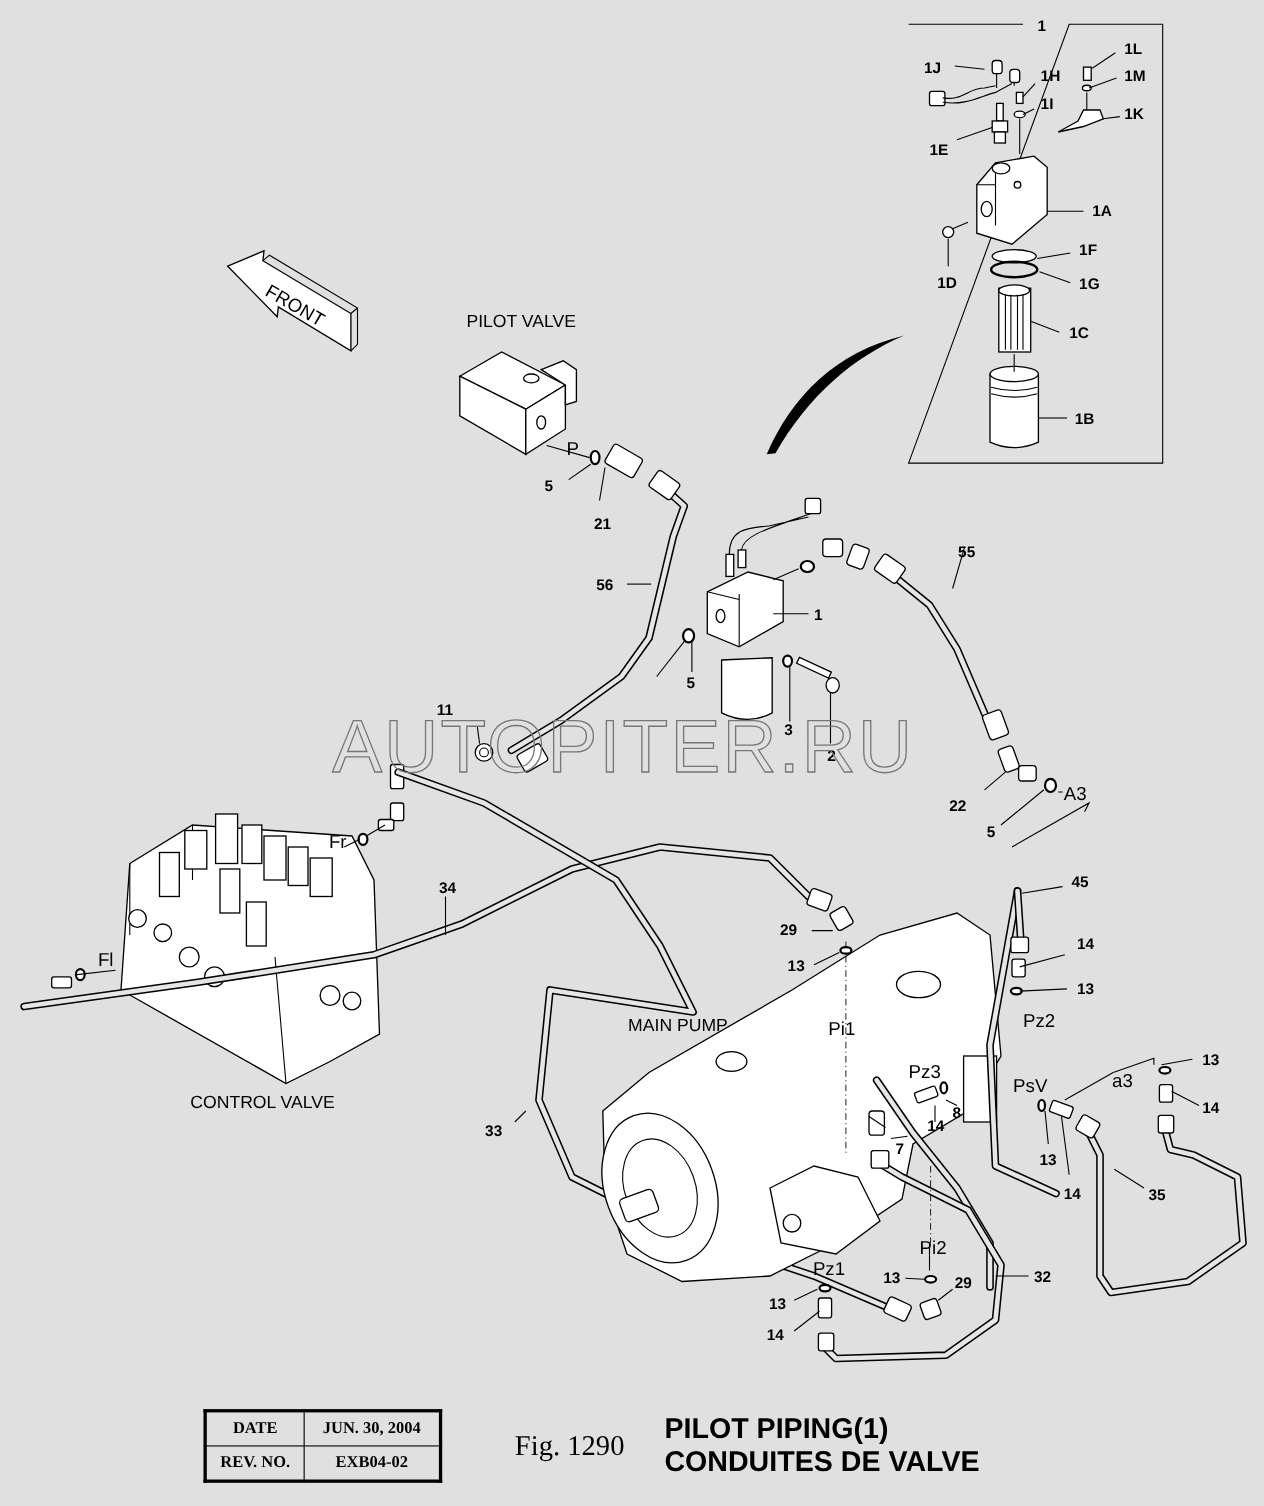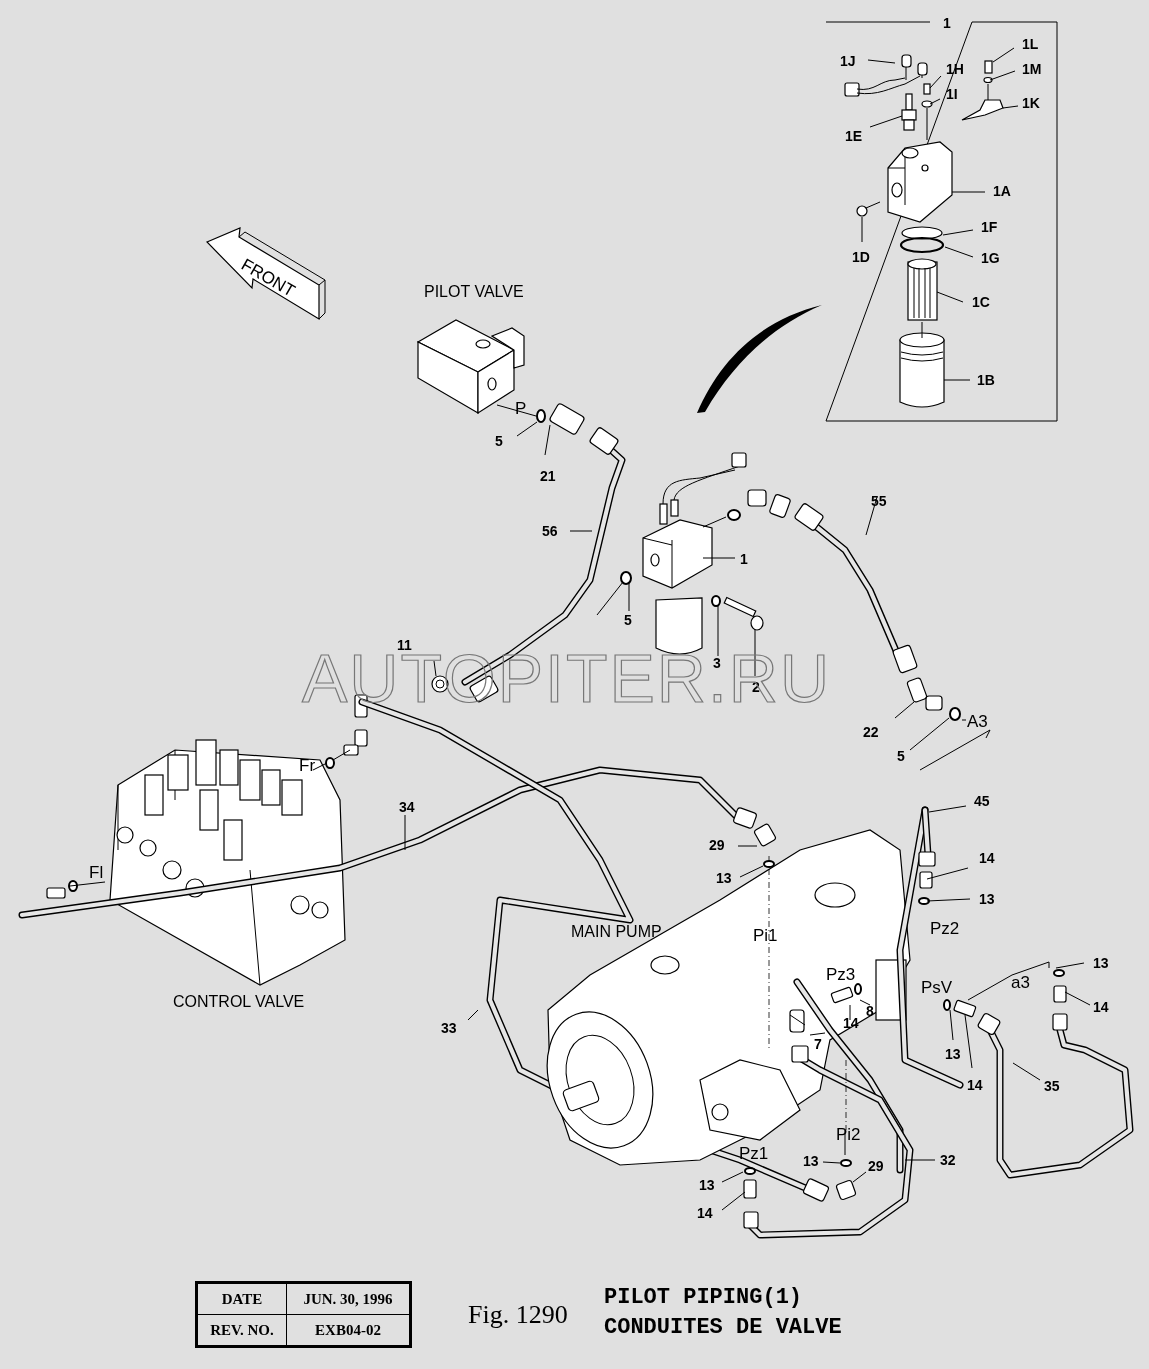--- a/index.html
+++ b/index.html
@@ -14,34 +14,34 @@
   .callout { font-family: "Liberation Sans", sans-serif; font-weight: bold; font-size: 14px; fill: #000; }
   .port { font-family: "Liberation Sans", sans-serif; font-size: 17px; fill: #000; }
   .section { font-family: "Liberation Sans", sans-serif; font-size: 16px; fill: #000; }
   .ln { stroke: #000; stroke-width: 1; fill: none; }
   .partw { stroke: #000; stroke-width: 1.2; fill: #ffffff; }
   .hose { stroke: #000; stroke-width: 7; fill: none; stroke-linecap: round; stroke-linejoin: round; }
   .hose-in { stroke: #e6e6e6; stroke-width: 4.2; fill: none; stroke-linecap: round; stroke-linejoin: round; }
   .dash { stroke: #000; stroke-width: 0.8; fill: none; stroke-dasharray: 6 3 1 3; }
   .wm { font-family: "Liberation Sans", sans-serif; font-size: 68px; fill: none; stroke: #777; stroke-width: 1.2; letter-spacing: 2px; }
 
-  #title-block { position: absolute; left: 195px; top: 1281px; border: 3px solid #000; border-collapse: collapse; }
+  #title-block { position: absolute; left: 185px; top: 1281px; border: 3px solid #000; border-collapse: collapse; }
   #title-block td {
     border: 1.5px solid #000; font-family: "Liberation Serif", serif; font-weight: bold;
     font-size: 15px; text-align: center; height: 30px; padding: 0 6px;
   }
   #title-block td.k { width: 76px; }
   #title-block td.v { width: 110px; }
   #fig-label {
     position: absolute; left: 468px; top: 1300px;
     font-family: "Liberation Serif", serif; font-weight: normal; font-size: 26px;
   }
   #fig-title {
     position: absolute; left: 604px; top: 1283px;
-    font-family: Liberation Mono, monospace; font-weight: bold; font-size: 22px; line-height: 30px;
+    font-family: Liberation Sans, sans-serif; font-weight: bold; font-size: 26px; line-height: 30px;
   }
 </style>
 </head>
 <body>
 
 <svg id="drawing" viewBox="0 0 1149 1369" xmlns="http://www.w3.org/2000/svg">
 
   <g>
     <path class="ln" d="M826 22 L930 22 M972 22 L1057 22 L1057 421 L826 421 Z"></path>
     <text class="callout" x="947" y="28" text-anchor="middle">1</text>
@@ -392,21 +392,21 @@
     <text class="callout" x="697" y="1218">14</text>
   </g>
 
   <text class="wm" x="302" y="702">AUTOPITER.RU</text>
 </svg>
 
 <table id="title-block">
   <tbody>
       <tr>
     <td class="k">DATE</td>
-    <td class="v">JUN. 30, 1996</td>
+    <td class="v">JUN. 30, 2004</td>
   </tr>
   <tr>
     <td class="k">REV. NO.</td>
     <td class="v">EXB04-02</td>
   </tr>
 </tbody>
   </table>
 
 <div id="fig-label">Fig. 1290</div>
 <div id="fig-title">

